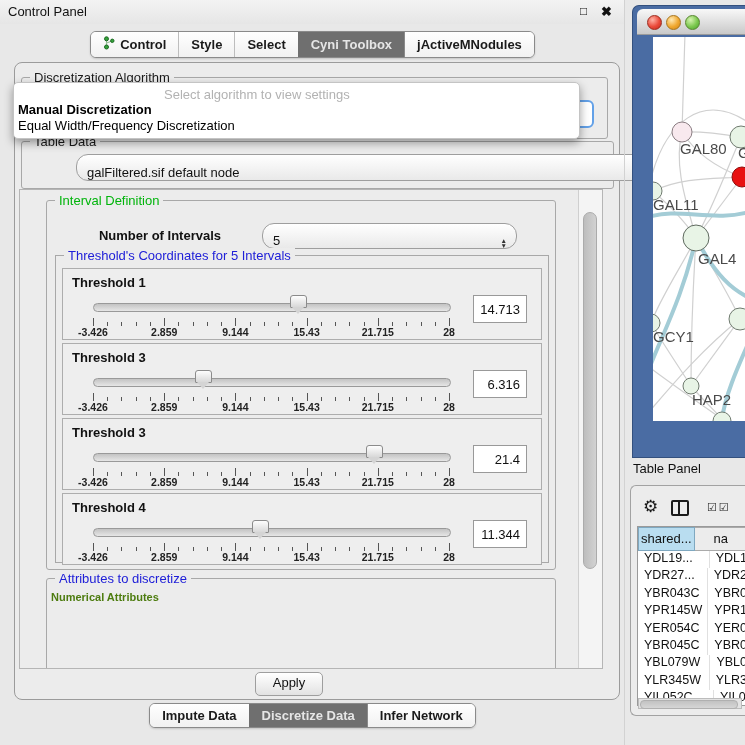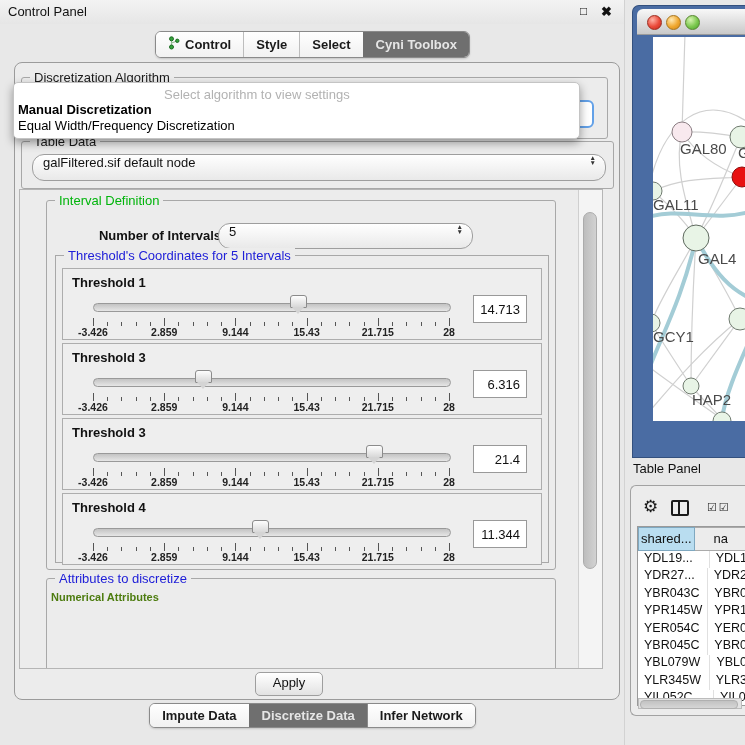--- a/index.html
+++ b/index.html
@@ -26,21 +26,21 @@
   .main-panel{left:14px;top:62px;width:604px;height:636px;border:1px solid #9b9b9b;border-radius:8px;background:#ececec;}
   .group{position:absolute;border:1px solid #a8a8a8;border-radius:3px;}
   .group-title{position:absolute;top:-8px;left:8px;background:#ececec;padding:0 4px;font-size:13px;color:#1a1a1a;white-space:nowrap;}
   .group-title.green{color:#00b40b;}
   .group-title.blue{color:#2020d8;}
 
   .g-algo{left:6px;top:14px;width:585px;height:60px;}
   .algo-combo{position:absolute;left:8px;top:22px;width:560px;height:24px;background:#fff;border:2px solid #63a1e8;border-radius:6px;}
 
   .g-tabledata{left:6px;top:78px;width:591px;height:46px;}
-  .combo{position:absolute;background:linear-gradient(#ffffff,#e9e9e9);border:1px solid #9e9e9e;border-radius:12px;font-size:13px;color:#111;display:flex;align-items:flex-start;cursor:default;}
+  .combo{position:absolute;background:linear-gradient(#ffffff,#e9e9e9);border:1px solid #9e9e9e;border-radius:12px;font-size:13px;color:#111;display:flex;align-items:flex-end;cursor:default;margin-left:44px;}
   .combo .combo-text{padding-left:10px;flex:1;overflow:hidden;white-space:nowrap;}
   .stepper{display:flex;flex-direction:column;line-height:5px;font-size:6.5px;color:#333;padding-right:9px;}
   .td-combo{left:10px;top:12px;width:572px;height:25px;}
 
   
   .scrollpane{left:4px;top:126px;width:582px;height:478px;border:1px solid #b5b5b5;overflow:hidden;background:#ececec;}
   .vscroll{position:absolute;left:558px;top:0;width:23px;height:478px;background:#f4f4f4;border-left:1px solid #cfcfcf;}
   .vscroll .thumb{position:absolute;left:4px;top:22px;width:12px;height:355px;background:linear-gradient(90deg,#bdbdbd,#d2d2d2);border-radius:7px;border:1px solid #ababab;}
 
   .g-interval{left:26px;top:10px;width:508px;height:368px;}
@@ -139,20 +139,23 @@
           <span>Control</span>
         </div>
         <div class="seg-tab">
             <span>Style</span>
           </div>
         <div class="seg-tab">
             <span>Select</span>
           </div>
         <div class="seg-tab active">
             <span>Cyni Toolbox</span>
+          </div>
+        <div class="seg-tab">
+            <span>jActiveMNodules</span>
           </div>
       </div>
     </div>
 
     <div class="abs main-panel">
 
       <div class="group g-algo">
         <span class="group-title">Discretization Algorithm</span>
         <div class="algo-combo"></div>
       </div>

